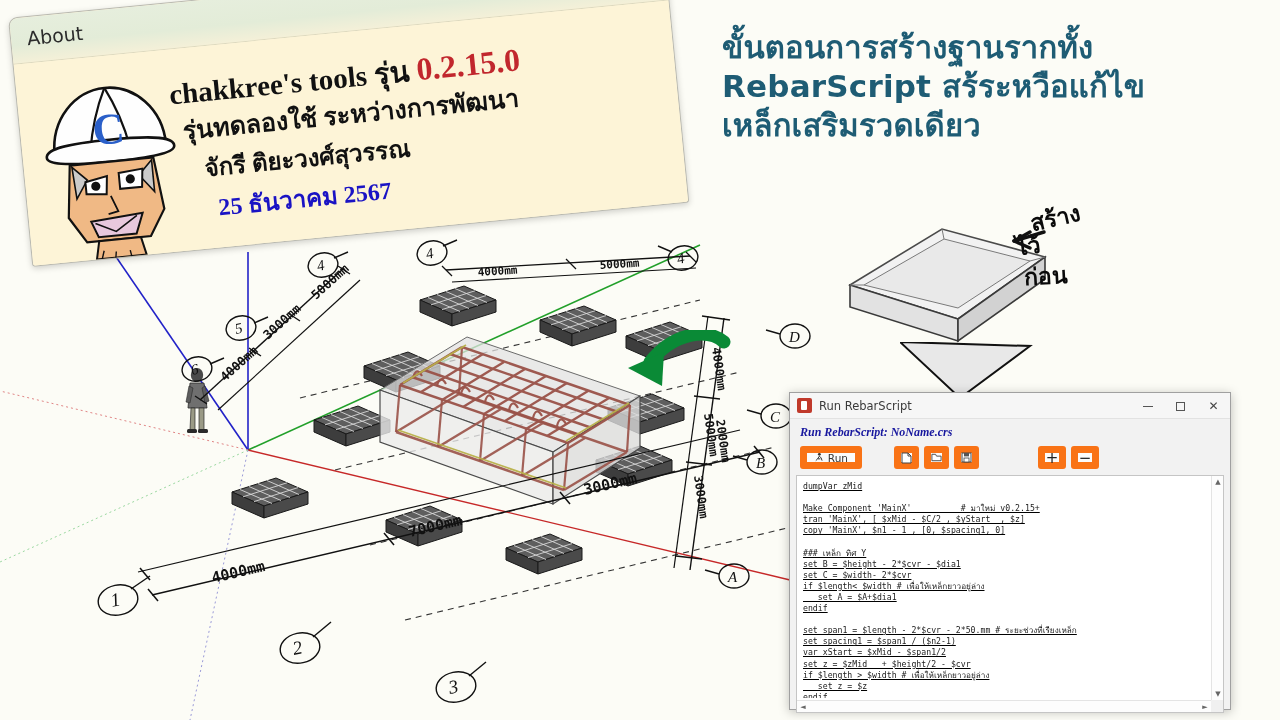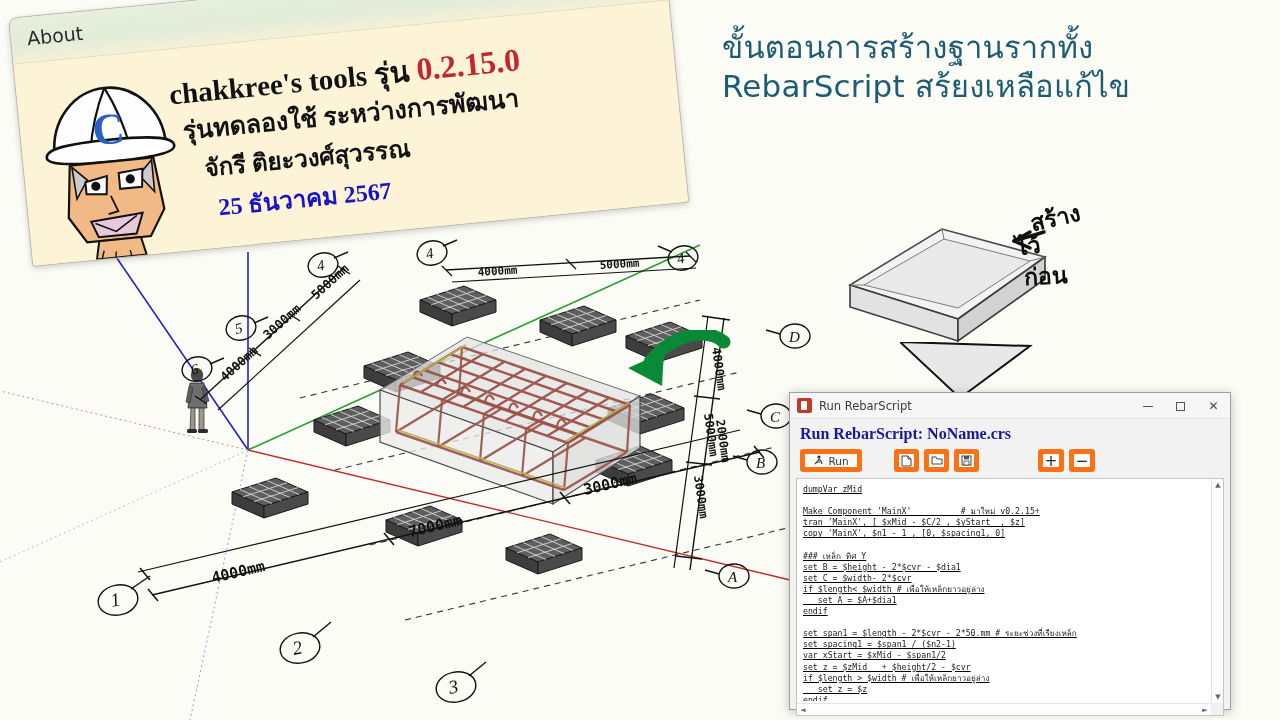--- a/index.html
+++ b/index.html
@@ -84,21 +84,21 @@
   #headline {
     position: absolute;
     left: 722px; top: 28px;
     width: 548px;
     font-family: "DejaVu Sans", sans-serif;
     font-size: 31px;
     line-height: 1.26;
     color: #1e5c74;
     letter-spacing: .2px;
   }
-  #headline div { white-space: nowrap; }
+  #headline div { white-space: nowrap; font-weight: bold; }
 
   
   .hand {
     position: absolute;
     font-family: "DejaVu Sans", sans-serif;
     color: #0a0a0a;
     font-weight: 700;
     white-space: nowrap;
   }
   #hand-1 { left: 1030px; top: 200px; font-size: 23px; transform: rotate(-13deg); }
@@ -141,33 +141,34 @@
   }
   #rb-min { right: 66px; }
   #rb-max { right: 33px; }
   #rb-close { right: 0; }
   #rb-min i { display:block; width:10px; height:1px; background:#555; }
   #rb-max i { display:block; width:9px; height:9px; border:1px solid #555; }
 
   #rb-subtitle {
     font-family: "Liberation Serif", serif;
     font-weight: 700;
-    font-size: 16px;
+    font-size: 12px;
     color: #17179e;
     padding: 6px 0 4px 10px;
     background: #f2f2f2;
+    font-style: italic;
   }
   #rb-toolbar {
     display: flex; align-items: center; gap: 5px;
     padding: 2px 10px 6px 10px;
     background: #f2f2f2;
   }
   .tb-btn {
     background: #fbfbfb;
-    border: 5px solid #f97316;
+    border: 7px solid #f97316;
     border-radius: 3px;
     height: 23px;
     display: flex; align-items: center; justify-content: center;
     font-size: 10.5px; color: #333;
     padding: 0 7px;
   }
   #tb-run { width: 62px; gap:4px; }
   .tb-sq { width: 25px; padding: 0; }
   .tb-gap { width: 22px; }
   .tb-pm { width: 26px; font-size: 15px; color:#222; }
@@ -605,21 +606,22 @@
         <span>chakkree's tools รุ่น </span><span class="ver">0.2.15.0</span>
       </div>
       <div class="about-line" id="about-l2">รุ่นทดลองใช้ ระหว่างการพัฒนา</div>
       <div class="about-line" id="about-l3">จักรี ติยะวงศ์สุวรรณ</div>
       <div class="about-line" id="about-l4">25 ธันวาคม 2567</div>
     </div>
   </div>
 
   <div id="headline">
     <div>ขั้นตอนการสร้างฐานรากทั้ง</div>
-    <div>RebarScript สร้ยงเหลือแก้ไข</div>
+    <div>RebarScript สร้ระหวือแก้ไข</div>
+    <div>เหล็กเสริมรวดเดียว</div>
   </div>
 
   <svg style="position:absolute;left:840px;top:215px" width="215" height="160" viewBox="0 0 215 160">
     <polygon points="10,70 102,14 205,42 118,104" fill="#f2f2f2" stroke="#4a4a4a" stroke-width="1.6"></polygon>
     <polygon points="10,70 118,104 118,126 10,92" fill="#e2e2e2" stroke="#3a3a3a" stroke-width="1.6"></polygon>
     <polygon points="118,104 205,42 205,64 118,126" fill="#d2d2d2" stroke="#3a3a3a" stroke-width="1.6"></polygon>
     <polygon points="24,70 104,24 190,46 118,93" fill="#e9e9e9" stroke="#7a7a7a" stroke-width="1"></polygon>
     <line x1="10" y1="70" x2="24" y2="70" stroke="#7a7a7a" stroke-width="1"></line>
     <line x1="102" y1="14" x2="104" y2="24" stroke="#7a7a7a" stroke-width="1"></line>
     <line x1="205" y1="42" x2="190" y2="46" stroke="#7a7a7a" stroke-width="1"></line>

